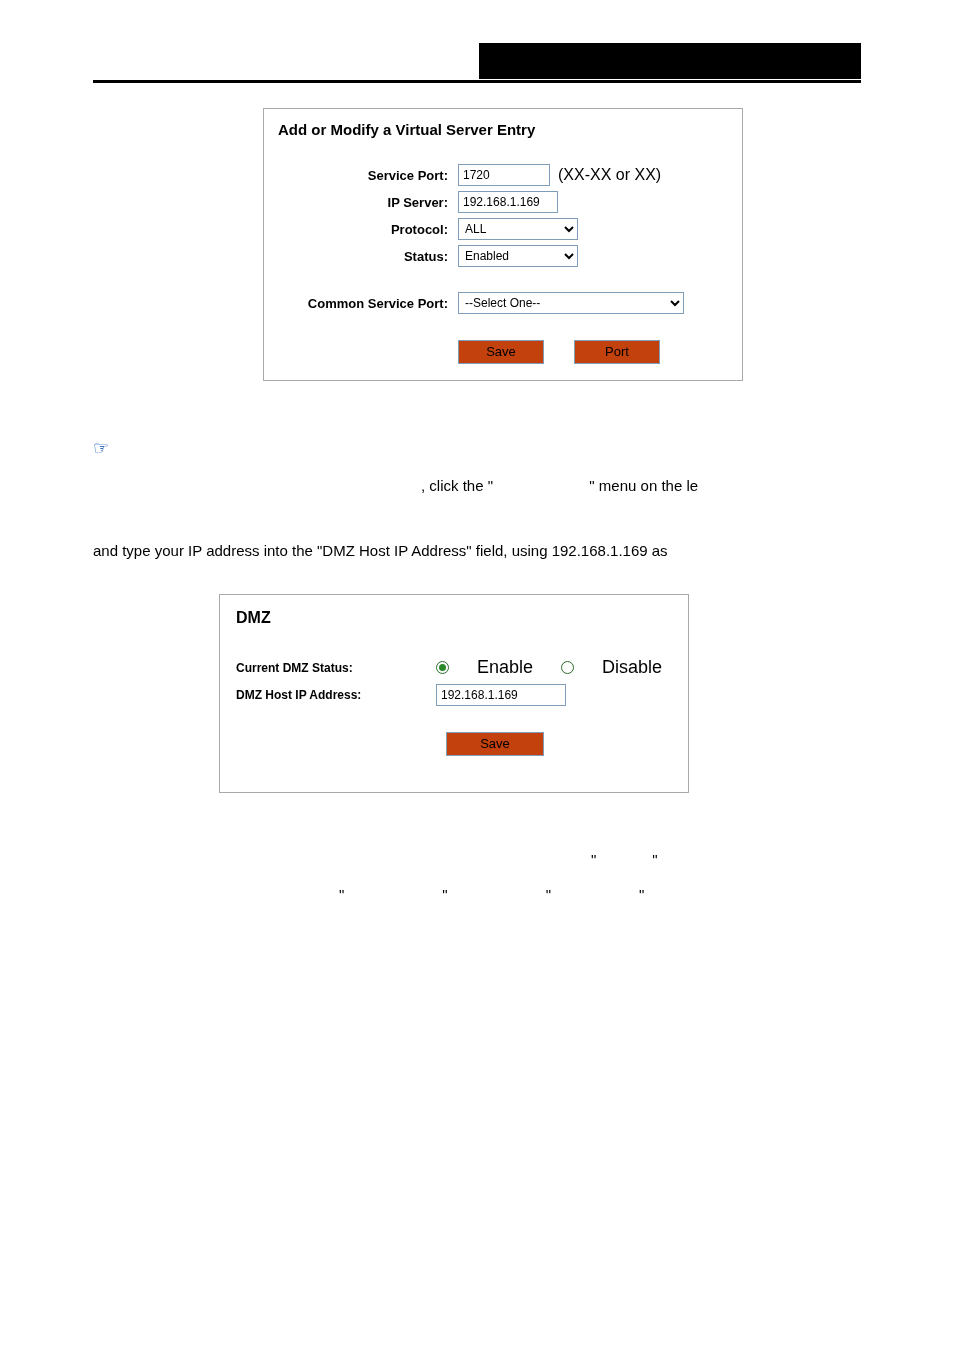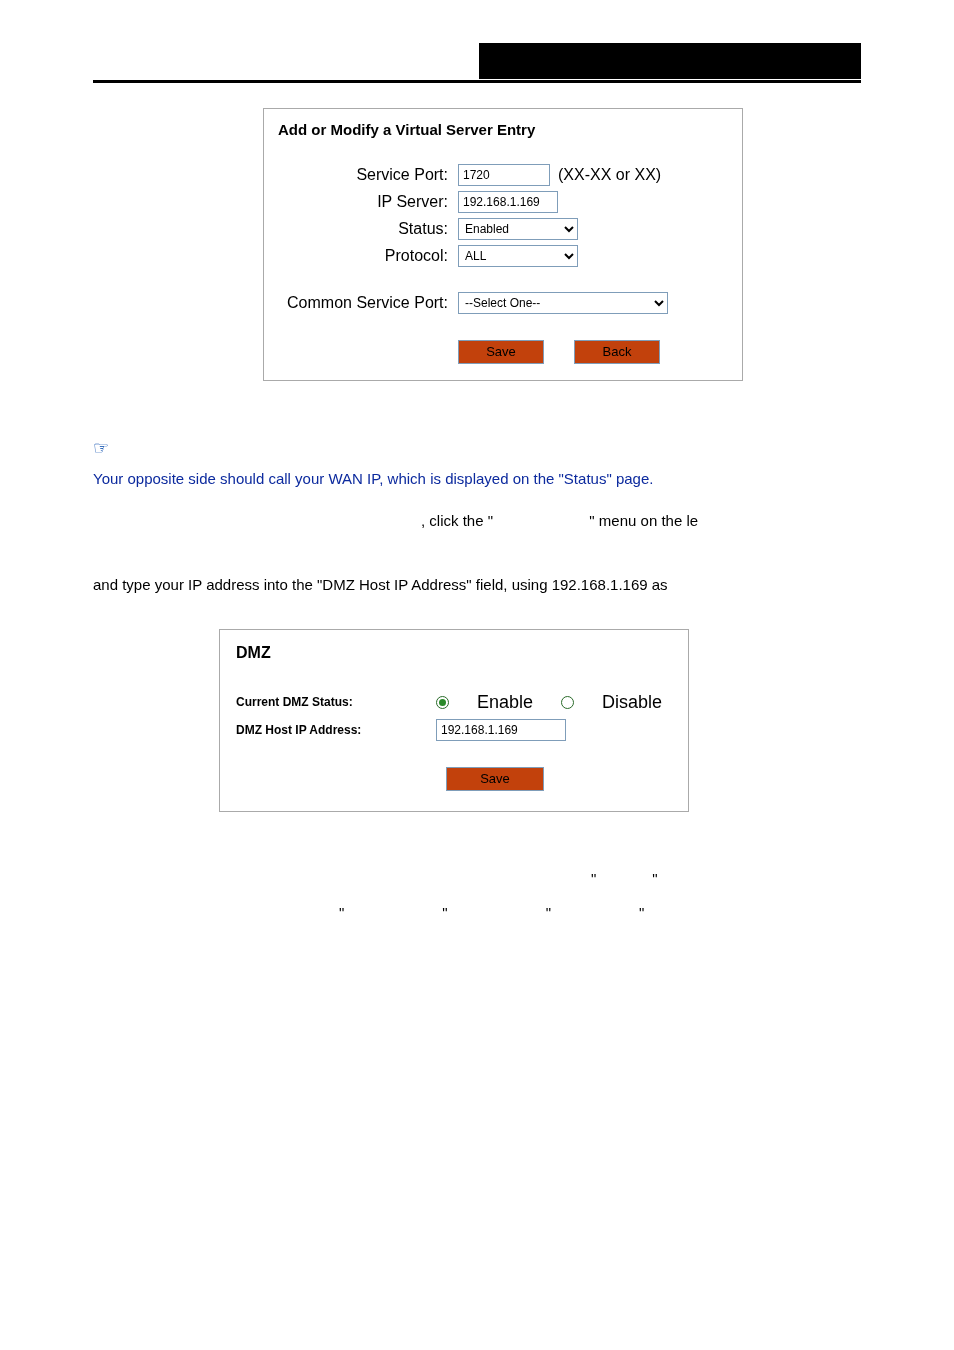--- a/index.html
+++ b/index.html
@@ -50,22 +50,22 @@
     margin-bottom: 26px;
   }
   .form-row {
     display: flex;
     align-items: center;
     margin-bottom: 5px;
   }
   .form-label {
     width: 180px;
     text-align: right;
-    font-weight: normal;
-    font-size: 16px;
+    font-weight: bold;
+    font-size: 13px;
     padding-right: 10px;
   }
   .form-label2 {
     width: 200px;
     font-weight: bold;
     font-size: 12px;
     padding-right: 10px;
   }
   .text-input {
     height: 22px;
@@ -122,21 +122,21 @@
   .body-text {
     color: #000;
     line-height: 2.3;
   }
   .panel2-wrap {
     margin-top: 26px;
   }
   .panel2 {
     width: 470px;
     margin-left: 126px;
-    padding: 14px 16px 20px 16px;
+    padding: 14px 16px 36px 16px;
   }
   .panel2-title {
     font-weight: bold;
     font-size: 16px;
     margin-bottom: 30px;
   }
   .radio-group {
     display: flex;
     align-items: center;
     gap: 28px;
@@ -180,51 +180,50 @@
       <input class="text-input" style="width: 92px;" value="1720">
       <span class="hint">(XX-XX or XX)</span>
     </div>
 
     <div class="form-row">
       <div class="form-label">IP Server:</div>
       <input class="text-input" style="width: 100px;" value="192.168.1.169">
     </div>
 
     <div class="form-row">
+      <div class="form-label">Protocol:</div>
+      <select class="select-input" style="width:120px">
+        <option>ALL</option>
+      </select>
+    </div>
+
+    <div class="form-row">
       <div class="form-label">Status:</div>
       <select class="select-input" style="width:120px">
         <option>Enabled</option>
       </select>
     </div>
 
-    <div class="form-row">
-      <div class="form-label">Protocol:</div>
-      <select class="select-input" style="width:120px">
-        <option>ALL</option>
-      </select>
-    </div>
-
     <div style="height:20px"></div>
 
     <div class="form-row">
       <div class="form-label">Common Service Port:</div>
-      <select class="select-input" style="width:210px">
+      <select class="select-input" style="width:226px">
         <option>--Select One--</option>
       </select>
     </div>
 
     <div class="btn-row">
       <div class="btn">Save</div>
-      <div class="btn">Back</div>
+      <div class="btn">Port</div>
     </div>
   </div>
 
   <div class="note-section">
     <span class="pointer-icon">☞</span>
-    <div class="note-text">Your opposite side should call your WAN IP, which is displayed on the "Status" page.</div>
   </div>
 
   <div class="body-text" style="margin-top:10px; text-align:left; padding-left:328px;">
     <span>, click the "</span>
     <span style="display:inline-block; width:88px"></span>
     <span>" menu on the le</span>
   </div>
 
   <div style="height:30px"></div>
 

